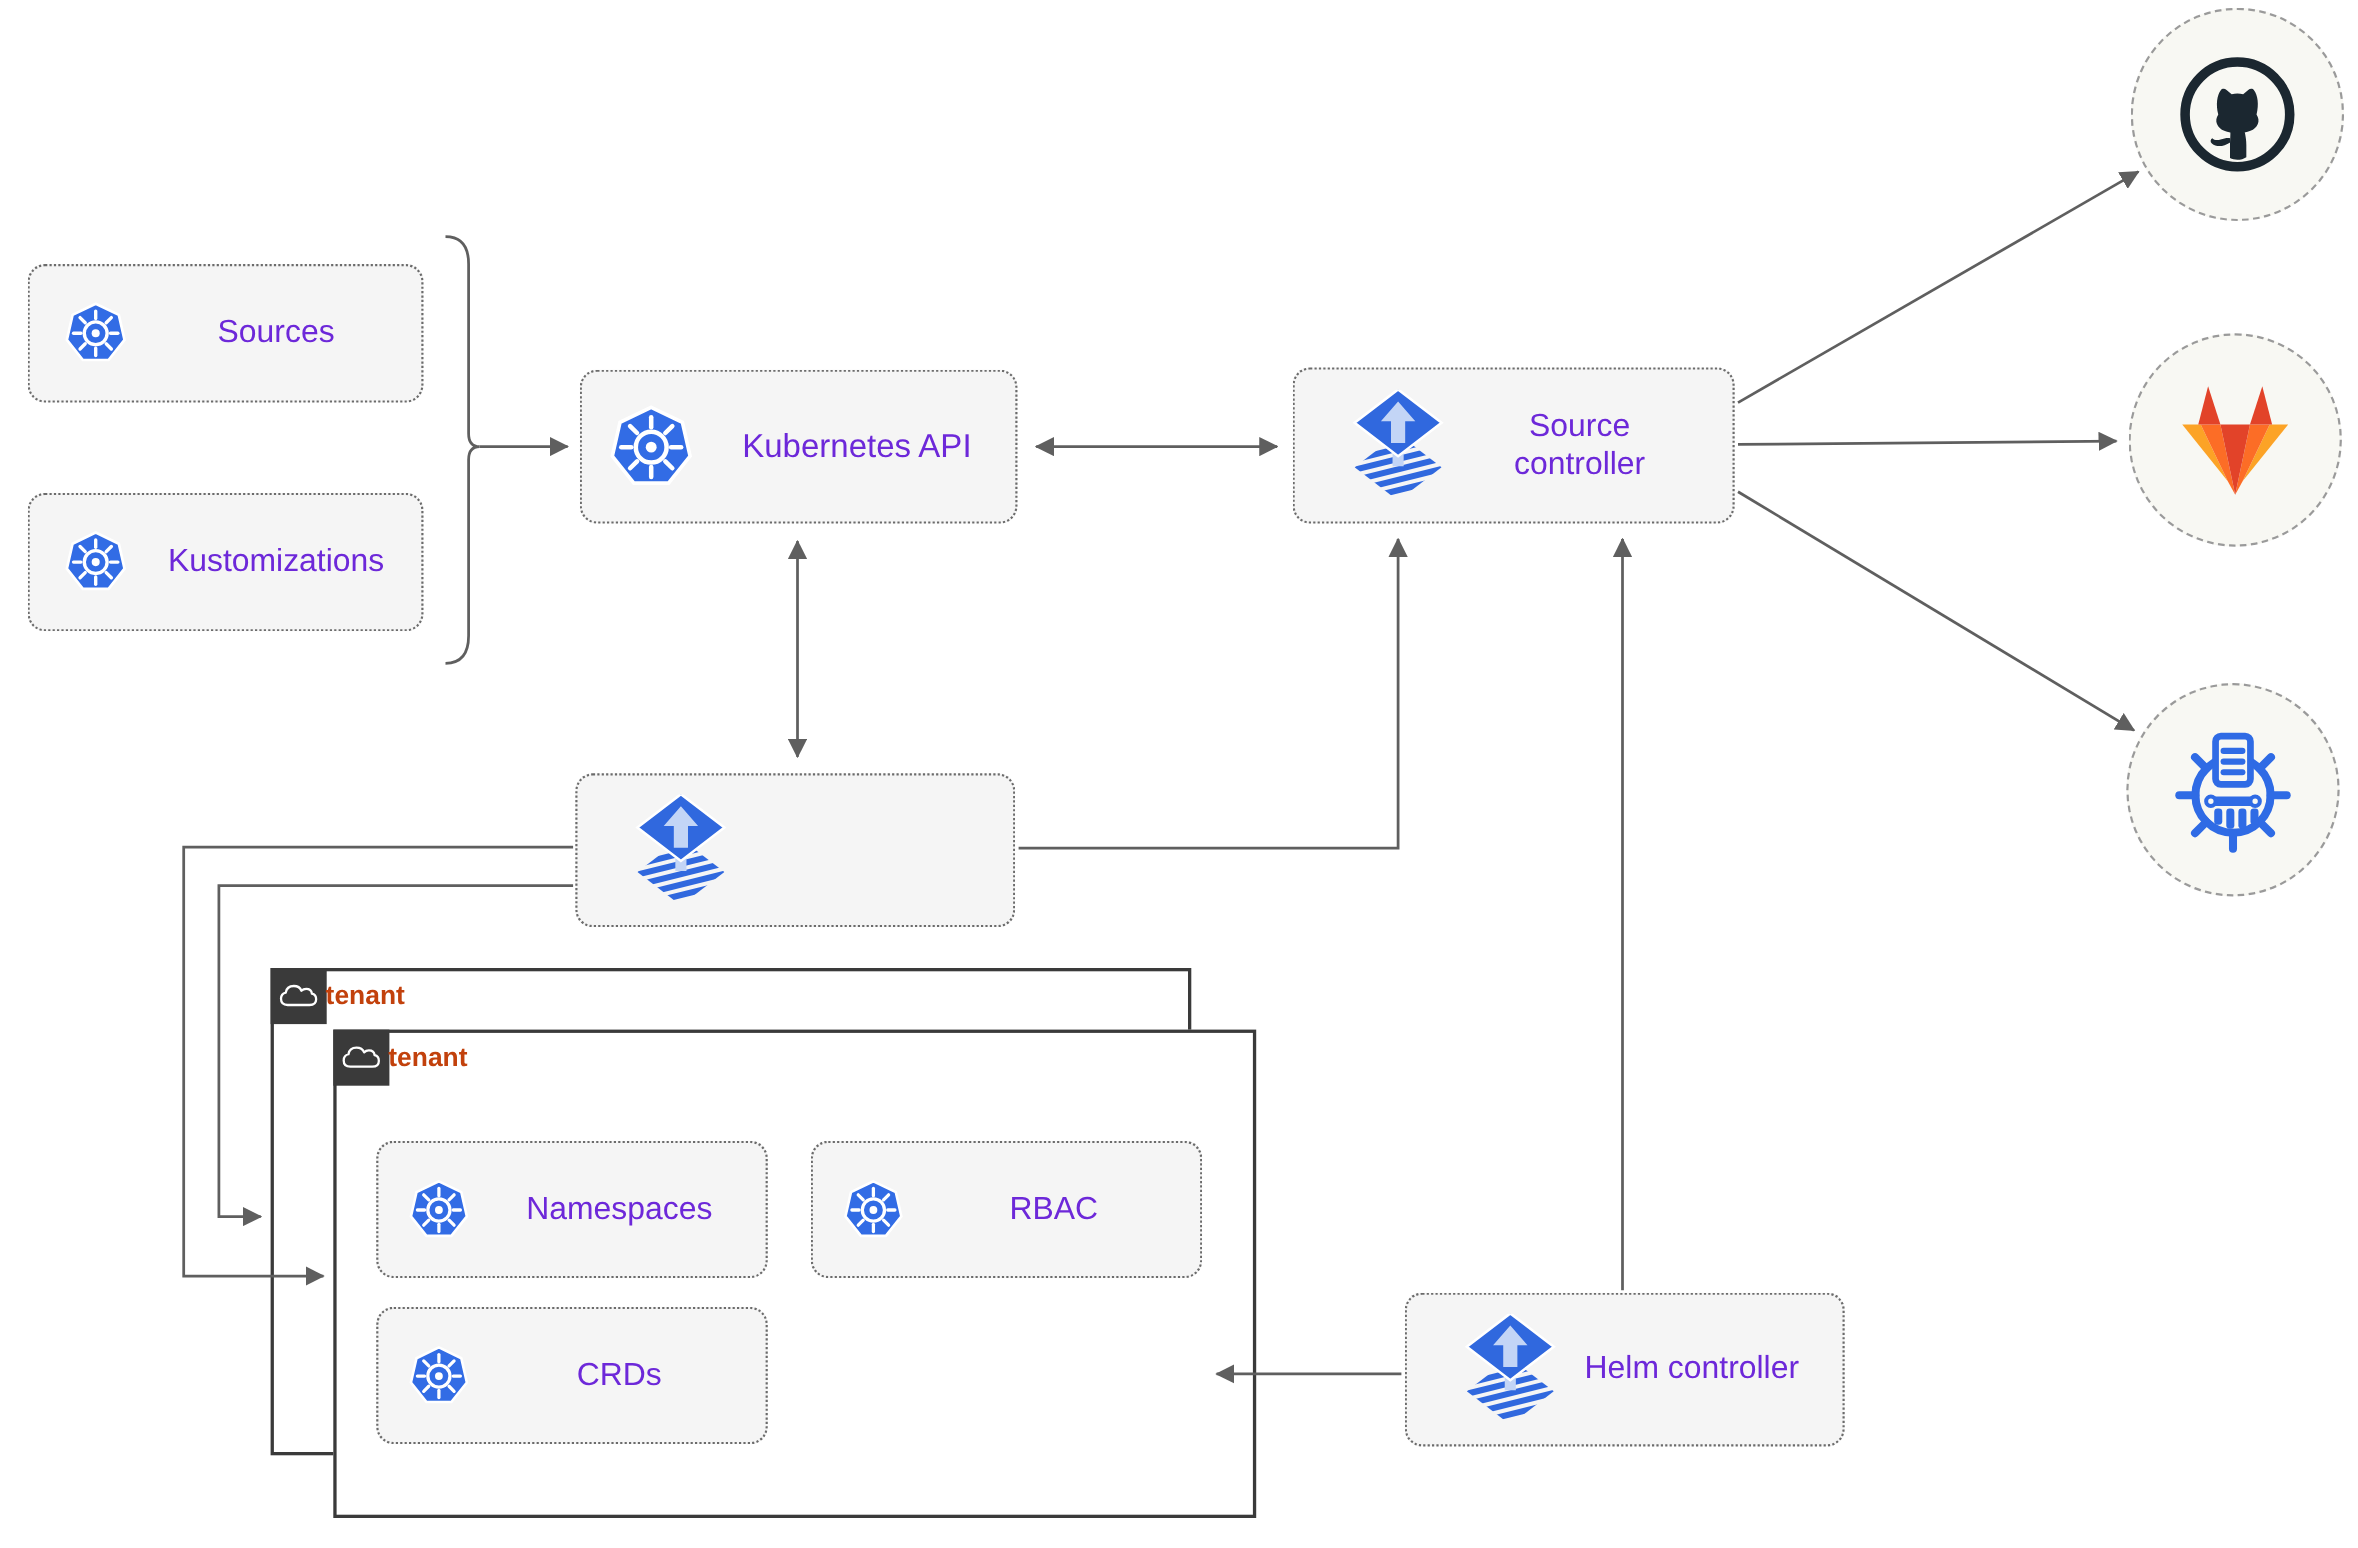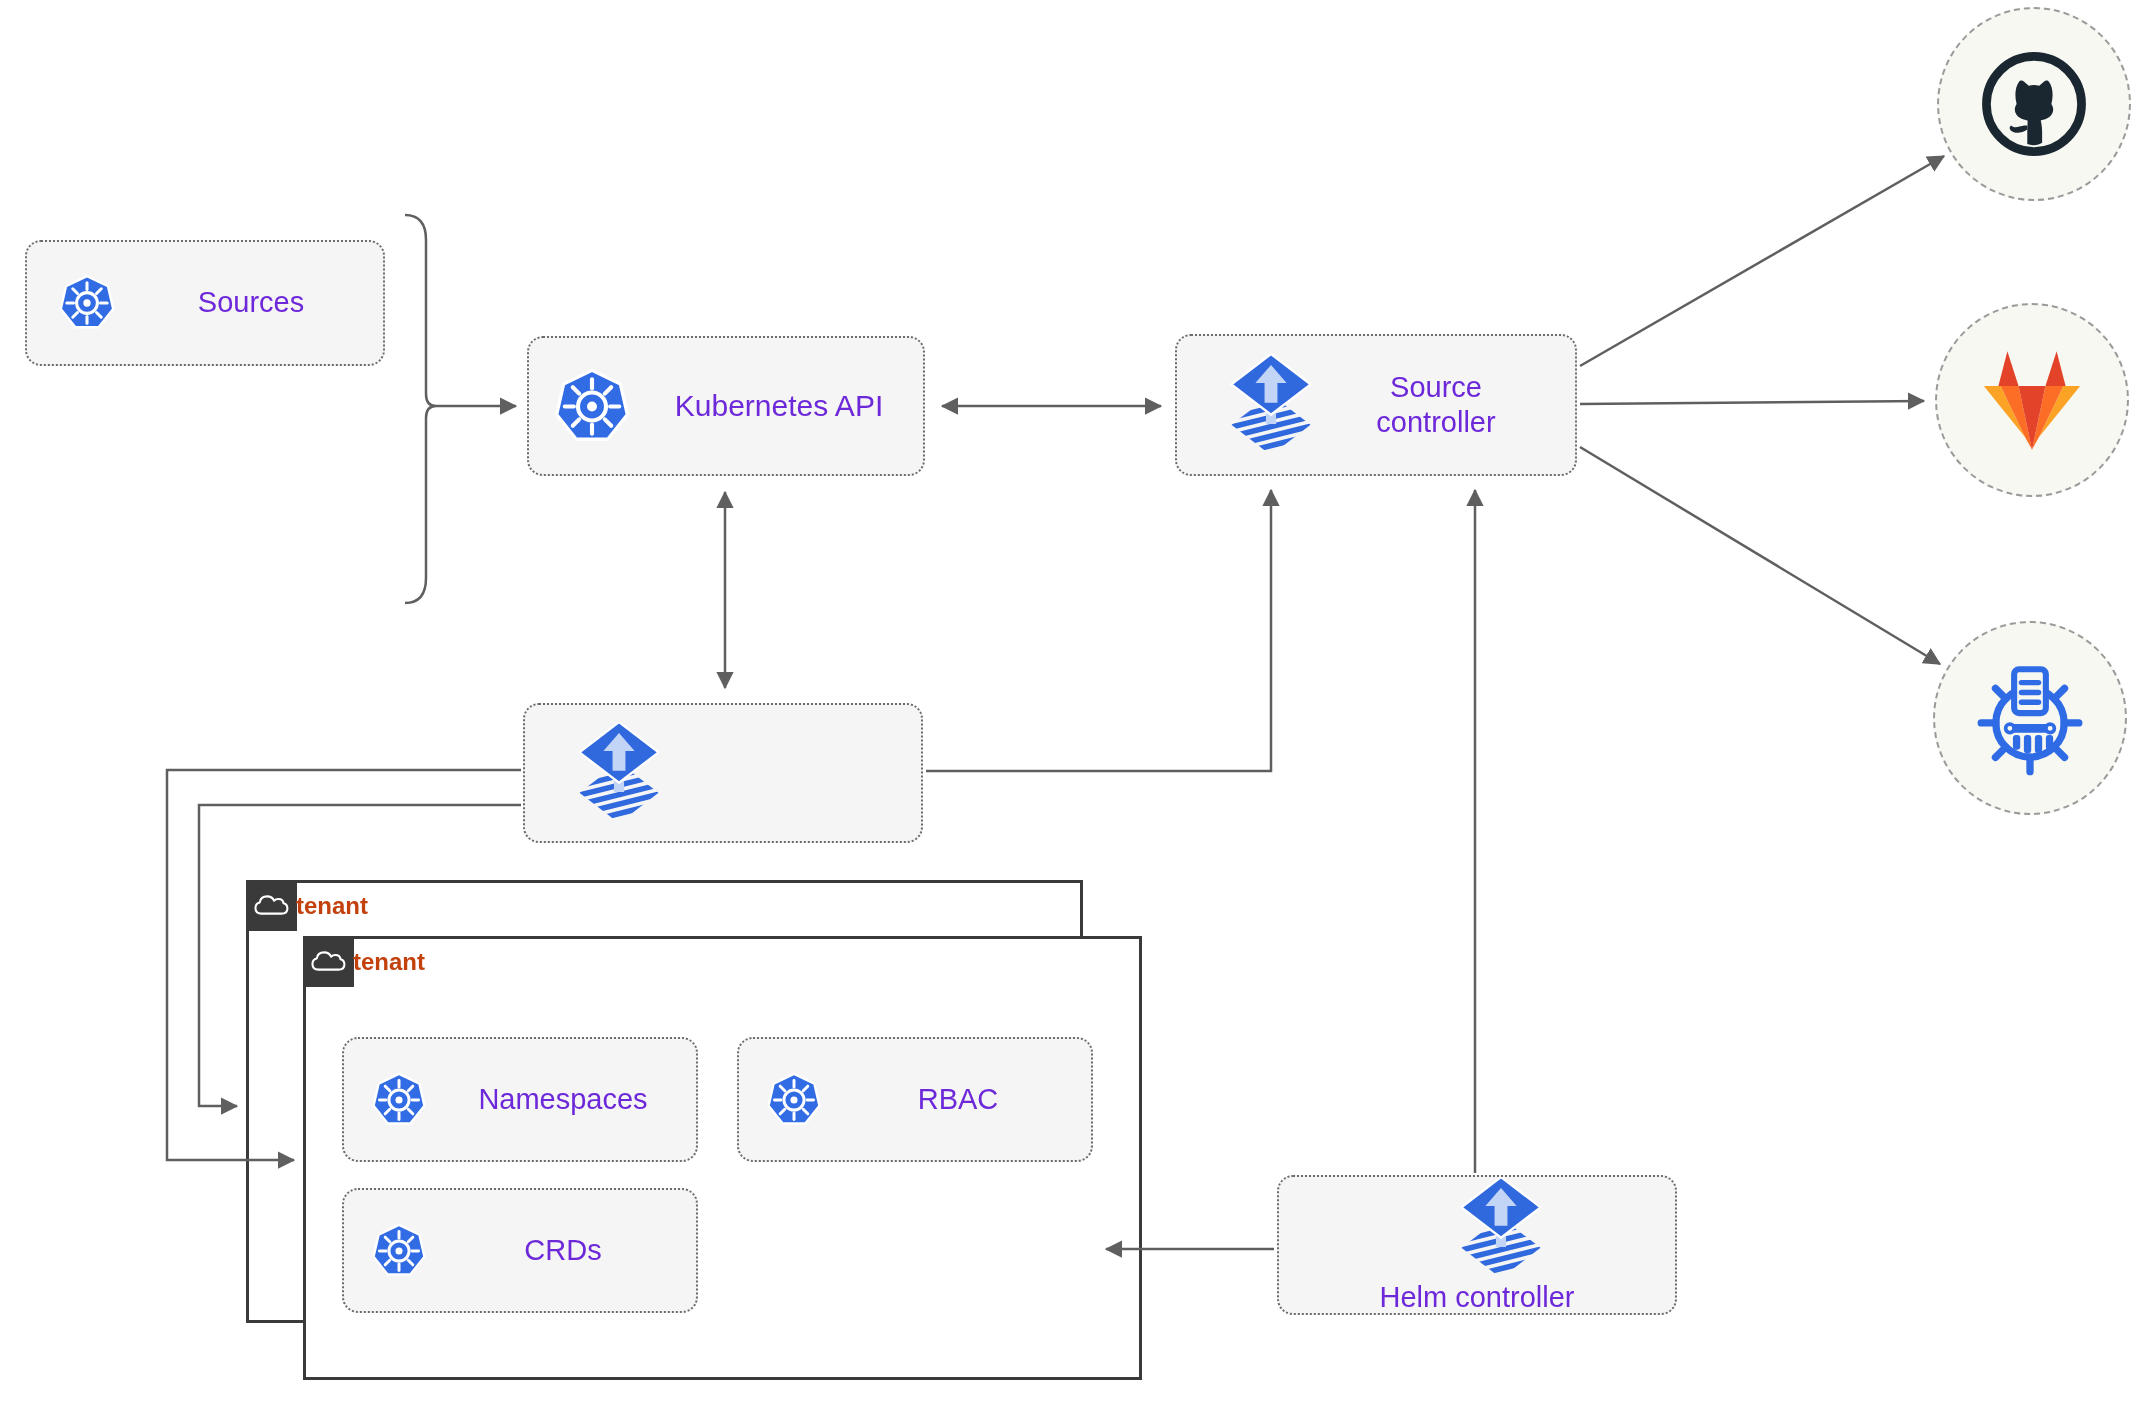--- a/index.html
+++ b/index.html
@@ -101,20 +101,28 @@
 
   <div class="node" style="left:25px;top:240px;width:360px;height:126px;">
     <span class="ic" style="margin-left:28px;">
       <svg width="64" height="66">
           <use href="#sym-k8s"></use>
         </svg>
       </span>
     <span class="lbl">Sources</span>
   </div>
 
+  <div class="node" style="left:25px;top:448px;width:360px;height:126px;">
+    <span class="ic" style="margin-left:28px;">
+      <svg width="64" height="66">
+          <use href="#sym-k8s"></use>
+        </svg>
+      </span>
+    <span class="lbl">Kustomizations</span>
+  </div>
 
   <div class="node" style="left:527px;top:336px;width:398px;height:140px;">
     <span class="ic" style="margin-left:20px;">
       <svg width="86" height="89">
           <use href="#sym-k8s"></use>
         </svg>
       </span>
     <span class="lbl" style="font-size:30px;">Kubernetes API</span>
   </div>
 
@@ -128,21 +136,21 @@
   </div>
 
   <div class="node" style="left:523px;top:703px;width:400px;height:140px;">
     <span class="ic" style="margin-left:48px;">
       <svg width="92" height="103">
           <use href="#sym-flux"></use>
         </svg>
       </span>
   </div>
 
-  <div class="node" style="left:1277px;top:1175px;width:400px;height:140px;flex-direction:column;">
+  <div class="node" style="left:1277px;top:1175px;width:400px;height:140px;">
     <span class="ic" style="margin-left:48px;">
       <svg width="92" height="103">
           <use href="#sym-flux"></use>
         </svg>
       </span>
     <span class="lbl" style="max-width:210px;">Helm controller</span>
   </div>
 
   <div class="tenant" style="left:246px;top:880px;width:837px;height:443px;z-index:1;">
     <span class="bar">

